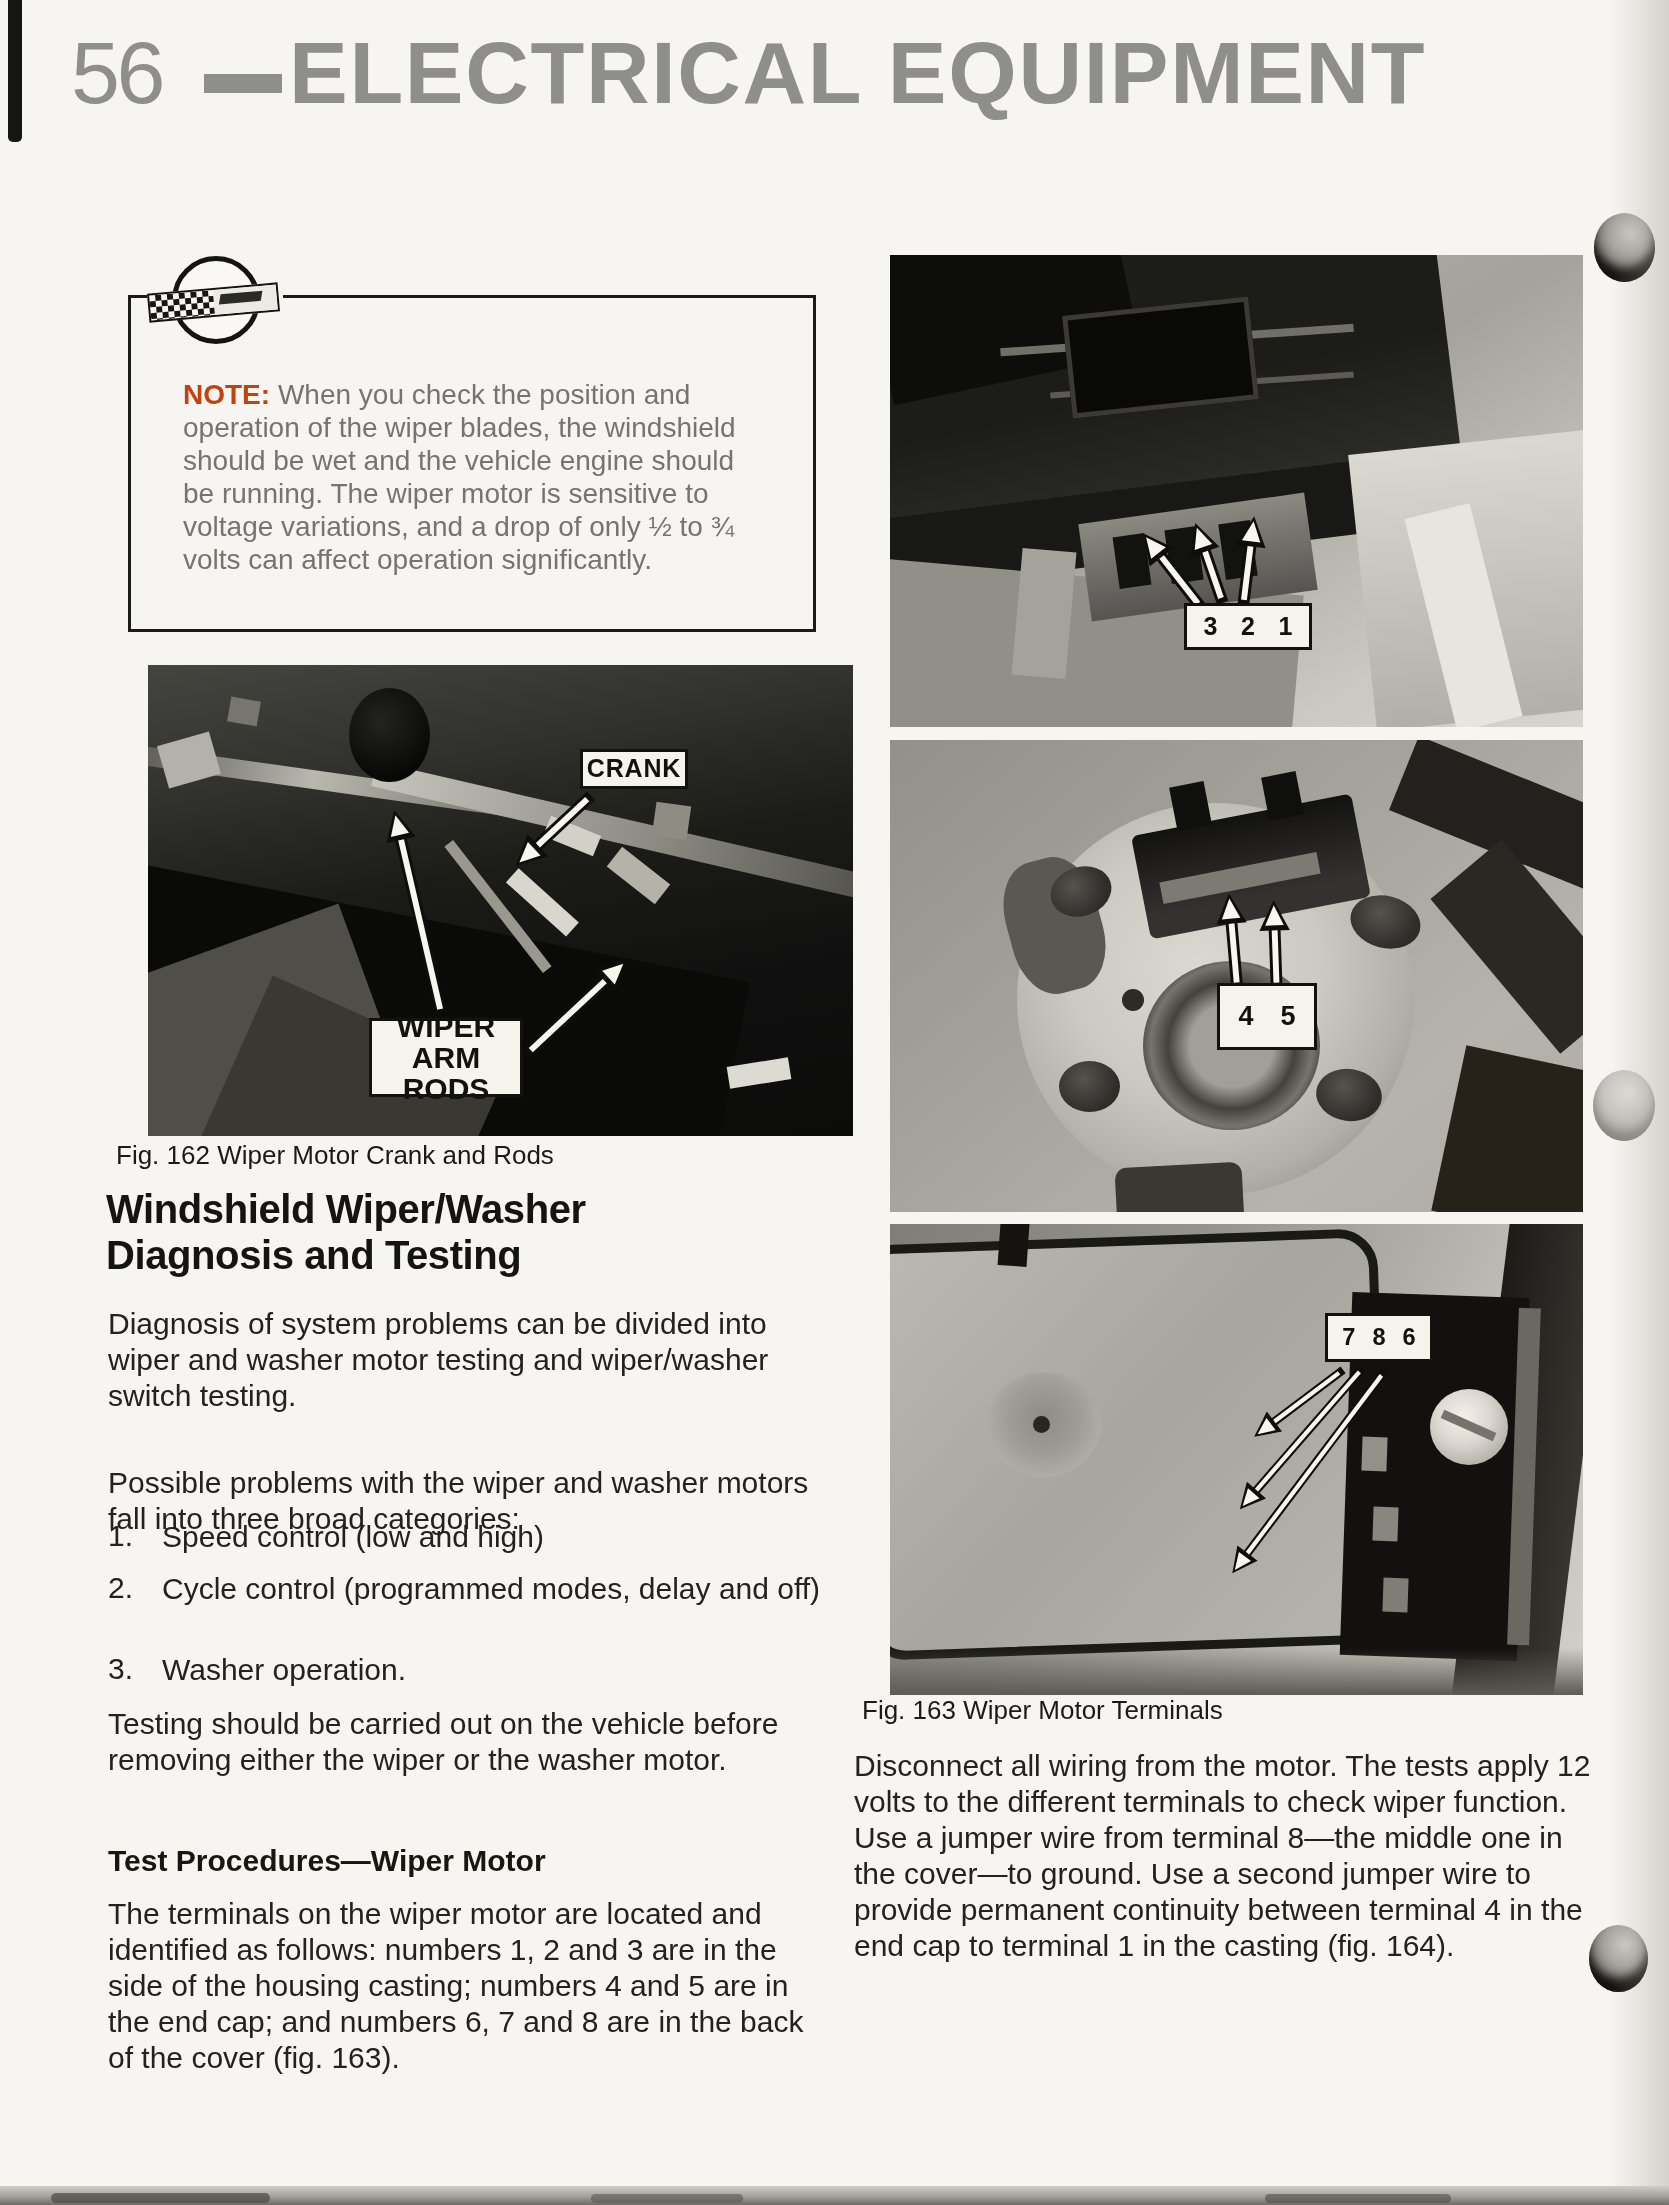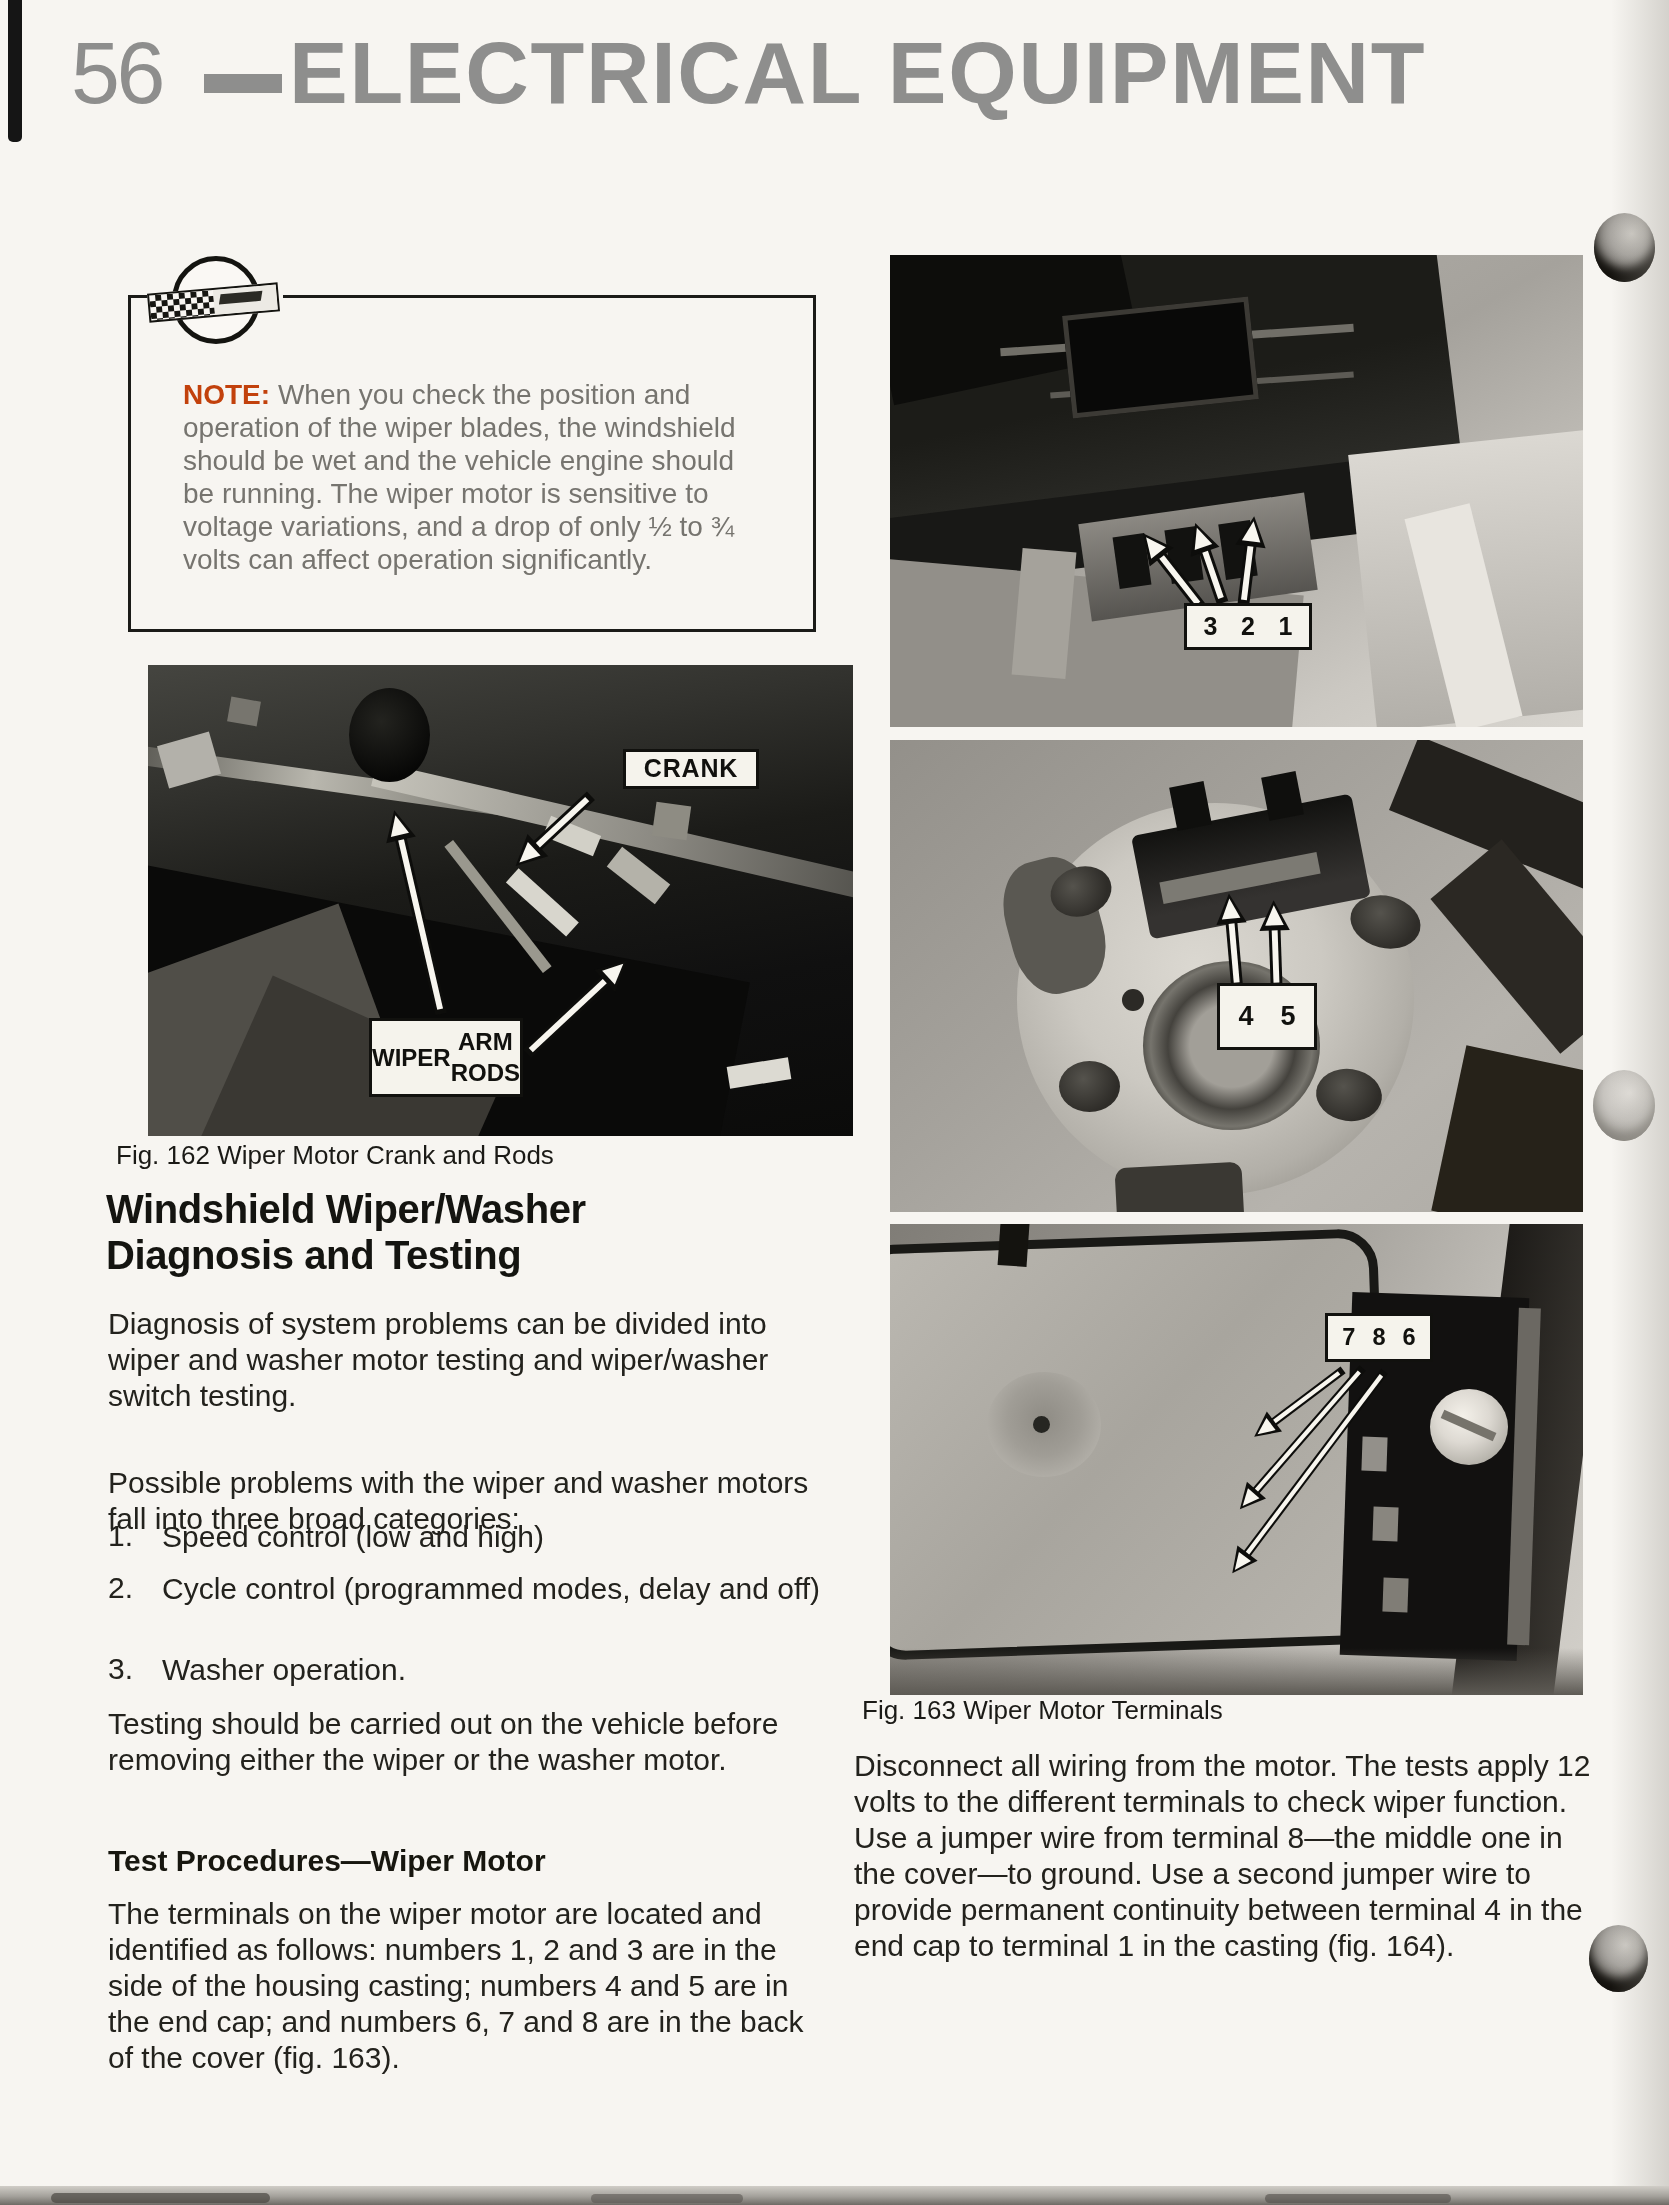--- a/index.html
+++ b/index.html
@@ -96,22 +96,22 @@
   .pC-chan{left:456px;top:71px;width:177px;height:363px;background:#121110;transform:rotate(2deg);}
   .pC-chanedge{left:623px;top:84px;width:22px;height:337px;background:#6b6862;transform:rotate(2deg);}
   .pC-n1{left:472px;top:213px;width:25px;height:34px;background:#93908a;transform:rotate(2deg);}
   .pC-n2{left:483px;top:283px;width:25px;height:34px;background:#89867f;transform:rotate(2deg);}
   .pC-n3{left:493px;top:354px;width:25px;height:34px;background:#807d76;transform:rotate(2deg);}
   .pC-screw{left:540px;top:165px;width:78px;height:76px;border-radius:50%;background:radial-gradient(circle at 42% 36%,#f4f1ea 0%,#ddd9d2 40%,#b5b2aa 75%,#8f8c84 100%);}
   .pC-slot{left:550px;top:197px;width:57px;height:9.3px;background:#76736b;transform:rotate(24deg);}
   .pC-shadow{left:0;bottom:0;width:100%;height:47px;background:linear-gradient(to top,#5d5a54,rgba(93,90,84,0));}
   
   .plabel{position:absolute;background:#f5f3ec;border:3.4px solid #11110e;color:#11110e;font-weight:bold;display:flex;align-items:center;justify-content:center;z-index:5;box-sizing:border-box;}
-  .pl-crank{left:432px;top:84px;width:136px;height:40px;font-size:25px;letter-spacing:0.8px;margin-left:43px;}
-  .pl-rods{left:221px;top:353px;width:154px;height:79px;font-size:24px;line-height:31px;flex-direction:row;text-align:center;}
+  .pl-crank{left:432px;top:84px;width:108px;height:40px;font-size:25px;letter-spacing:0.8px;}
+  .pl-rods{left:221px;top:353px;width:154px;height:79px;font-size:30px;line-height:31px;flex-direction:column;text-align:center;}
   .pl-321{left:294px;top:348px;width:128px;height:47px;font-size:25px;gap:23.6px;}
   .pl-45{left:327px;top:243px;width:100px;height:67px;font-size:27px;gap:27px;}
   .pl-786{left:435px;top:89px;width:108px;height:49px;font-size:23.6px;gap:17px;}
   
   .corner-mark{left:8.4px;top:0;width:13.5px;height:142px;background:#151515;border-radius:0 0 5px 5px;}
   .right-shade{right:0;top:0;width:59px;height:100%;background:linear-gradient(to left,rgba(168,165,158,0.45),rgba(168,165,158,0));}
   .hole{position:absolute;border-radius:50%;}
   .hole-dark{background:radial-gradient(circle at 62% 30%,#cfccc6 0%,#a8a5a0 35%,#7d7a75 60%,#3a3833 82%,#1c1a17 100%);box-shadow:inset 0 -13.5px 10px #15130f;}
   .hole-light{background:radial-gradient(circle at 60% 32%,#e6e3de 0%,#c6c3be 45%,#a5a29c 75%,#76736e 100%);box-shadow:inset 0 -8.4px 8.4px #8a8781;}
   .h1{left:1594px;top:213px;width:61px;height:69px;}

